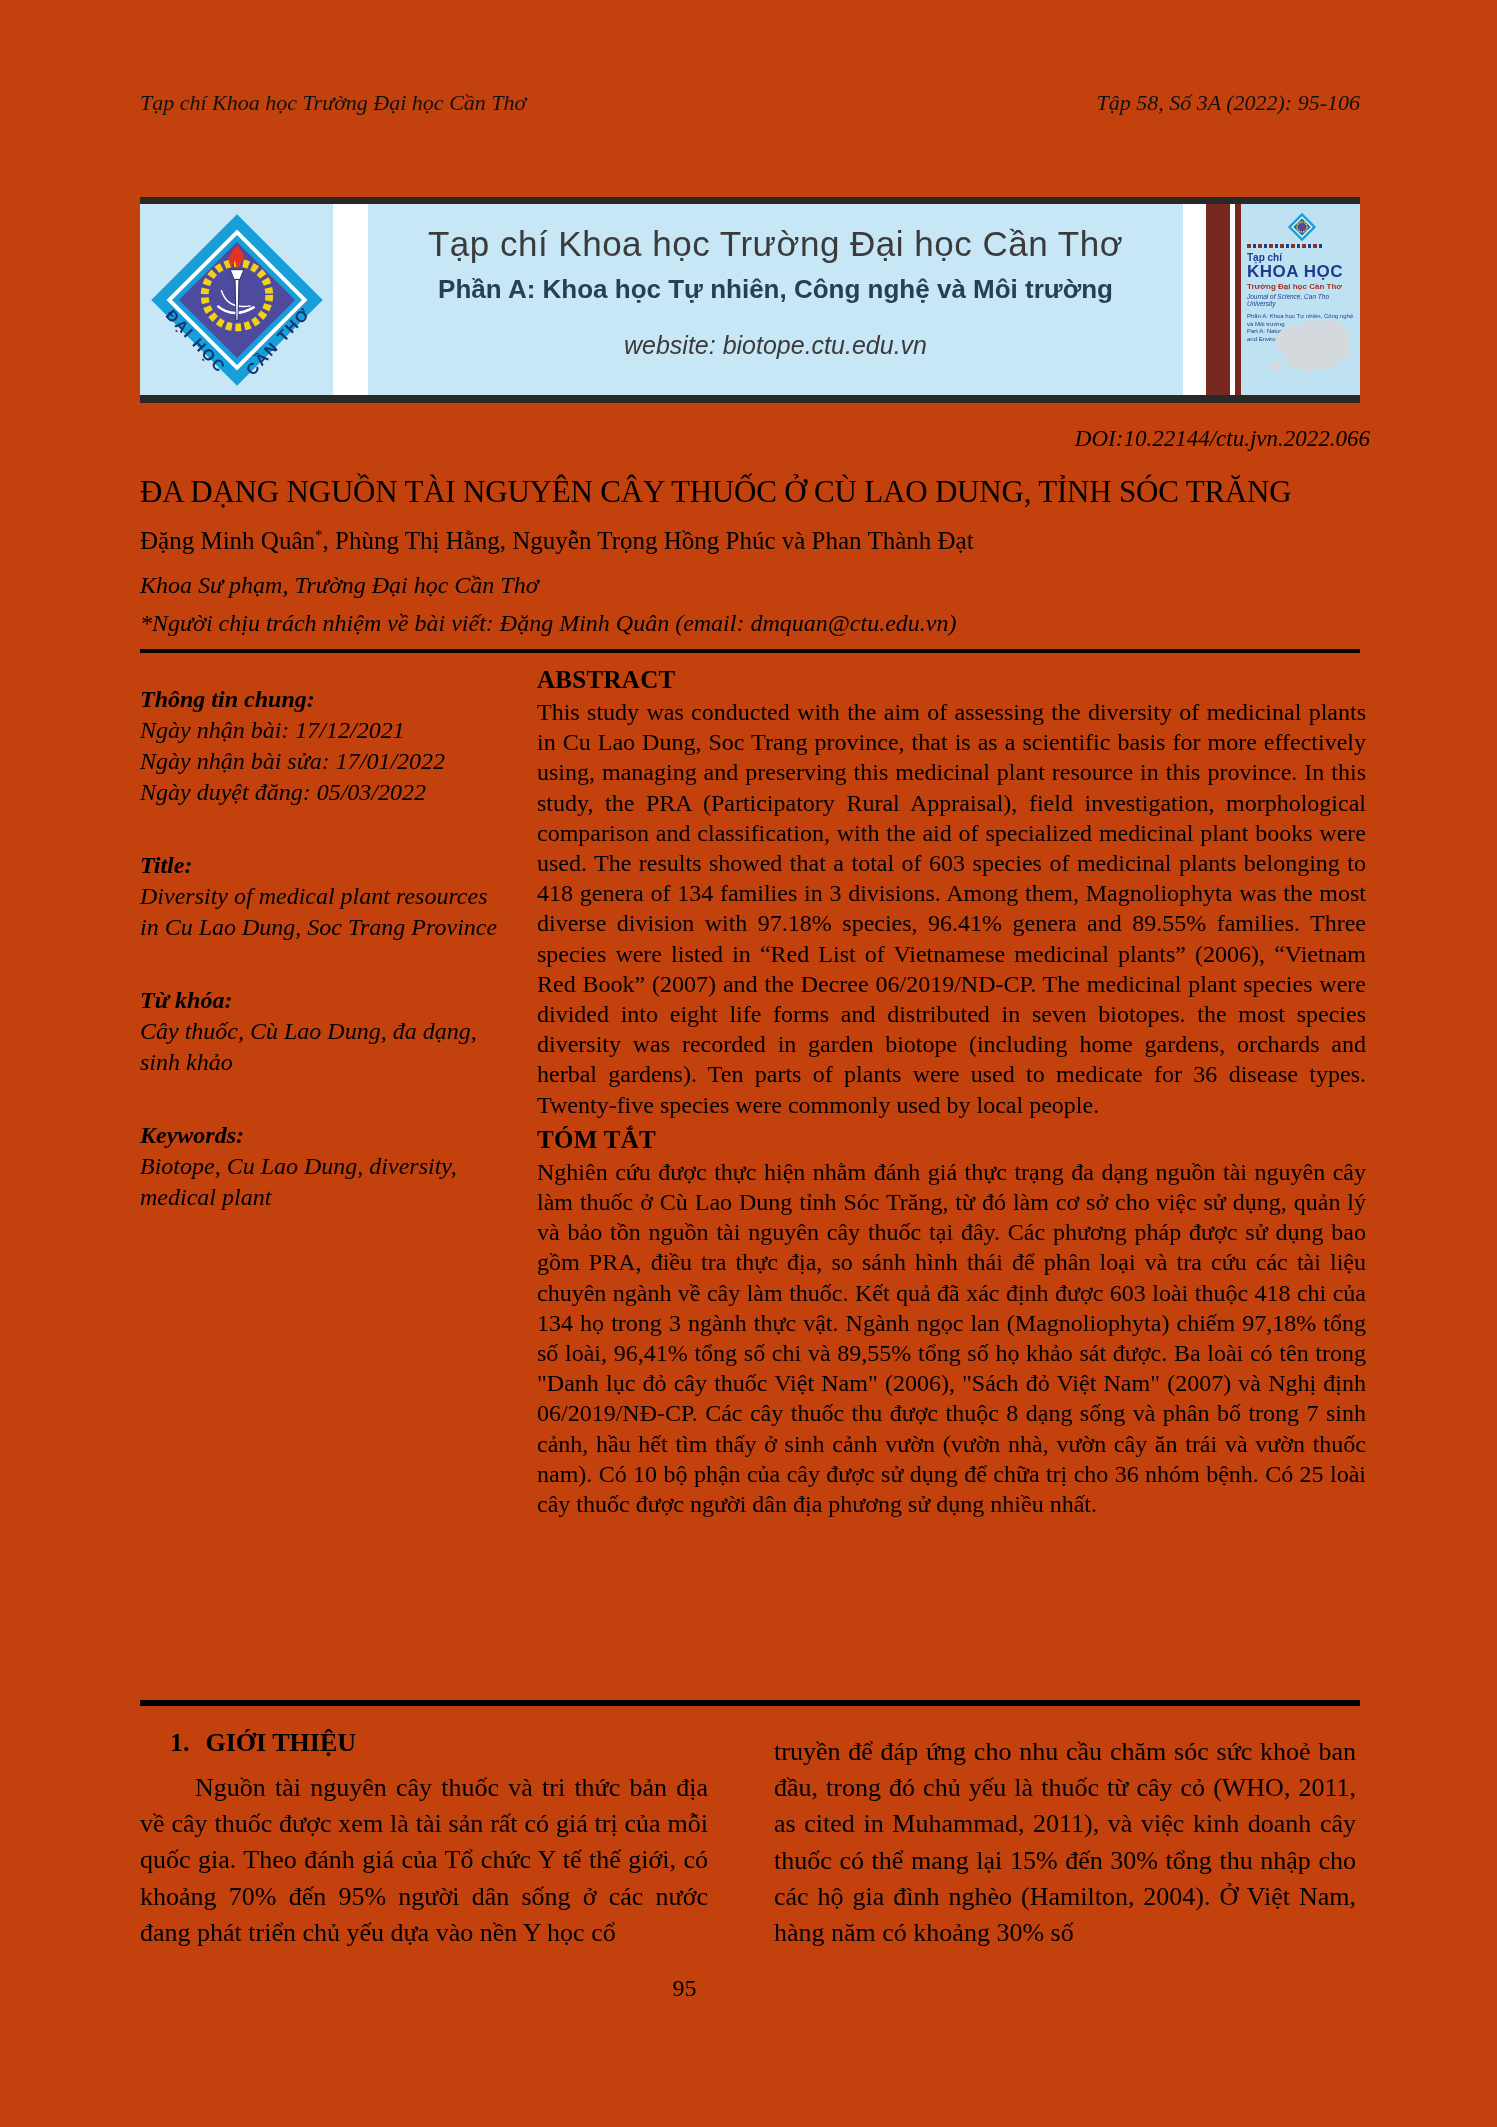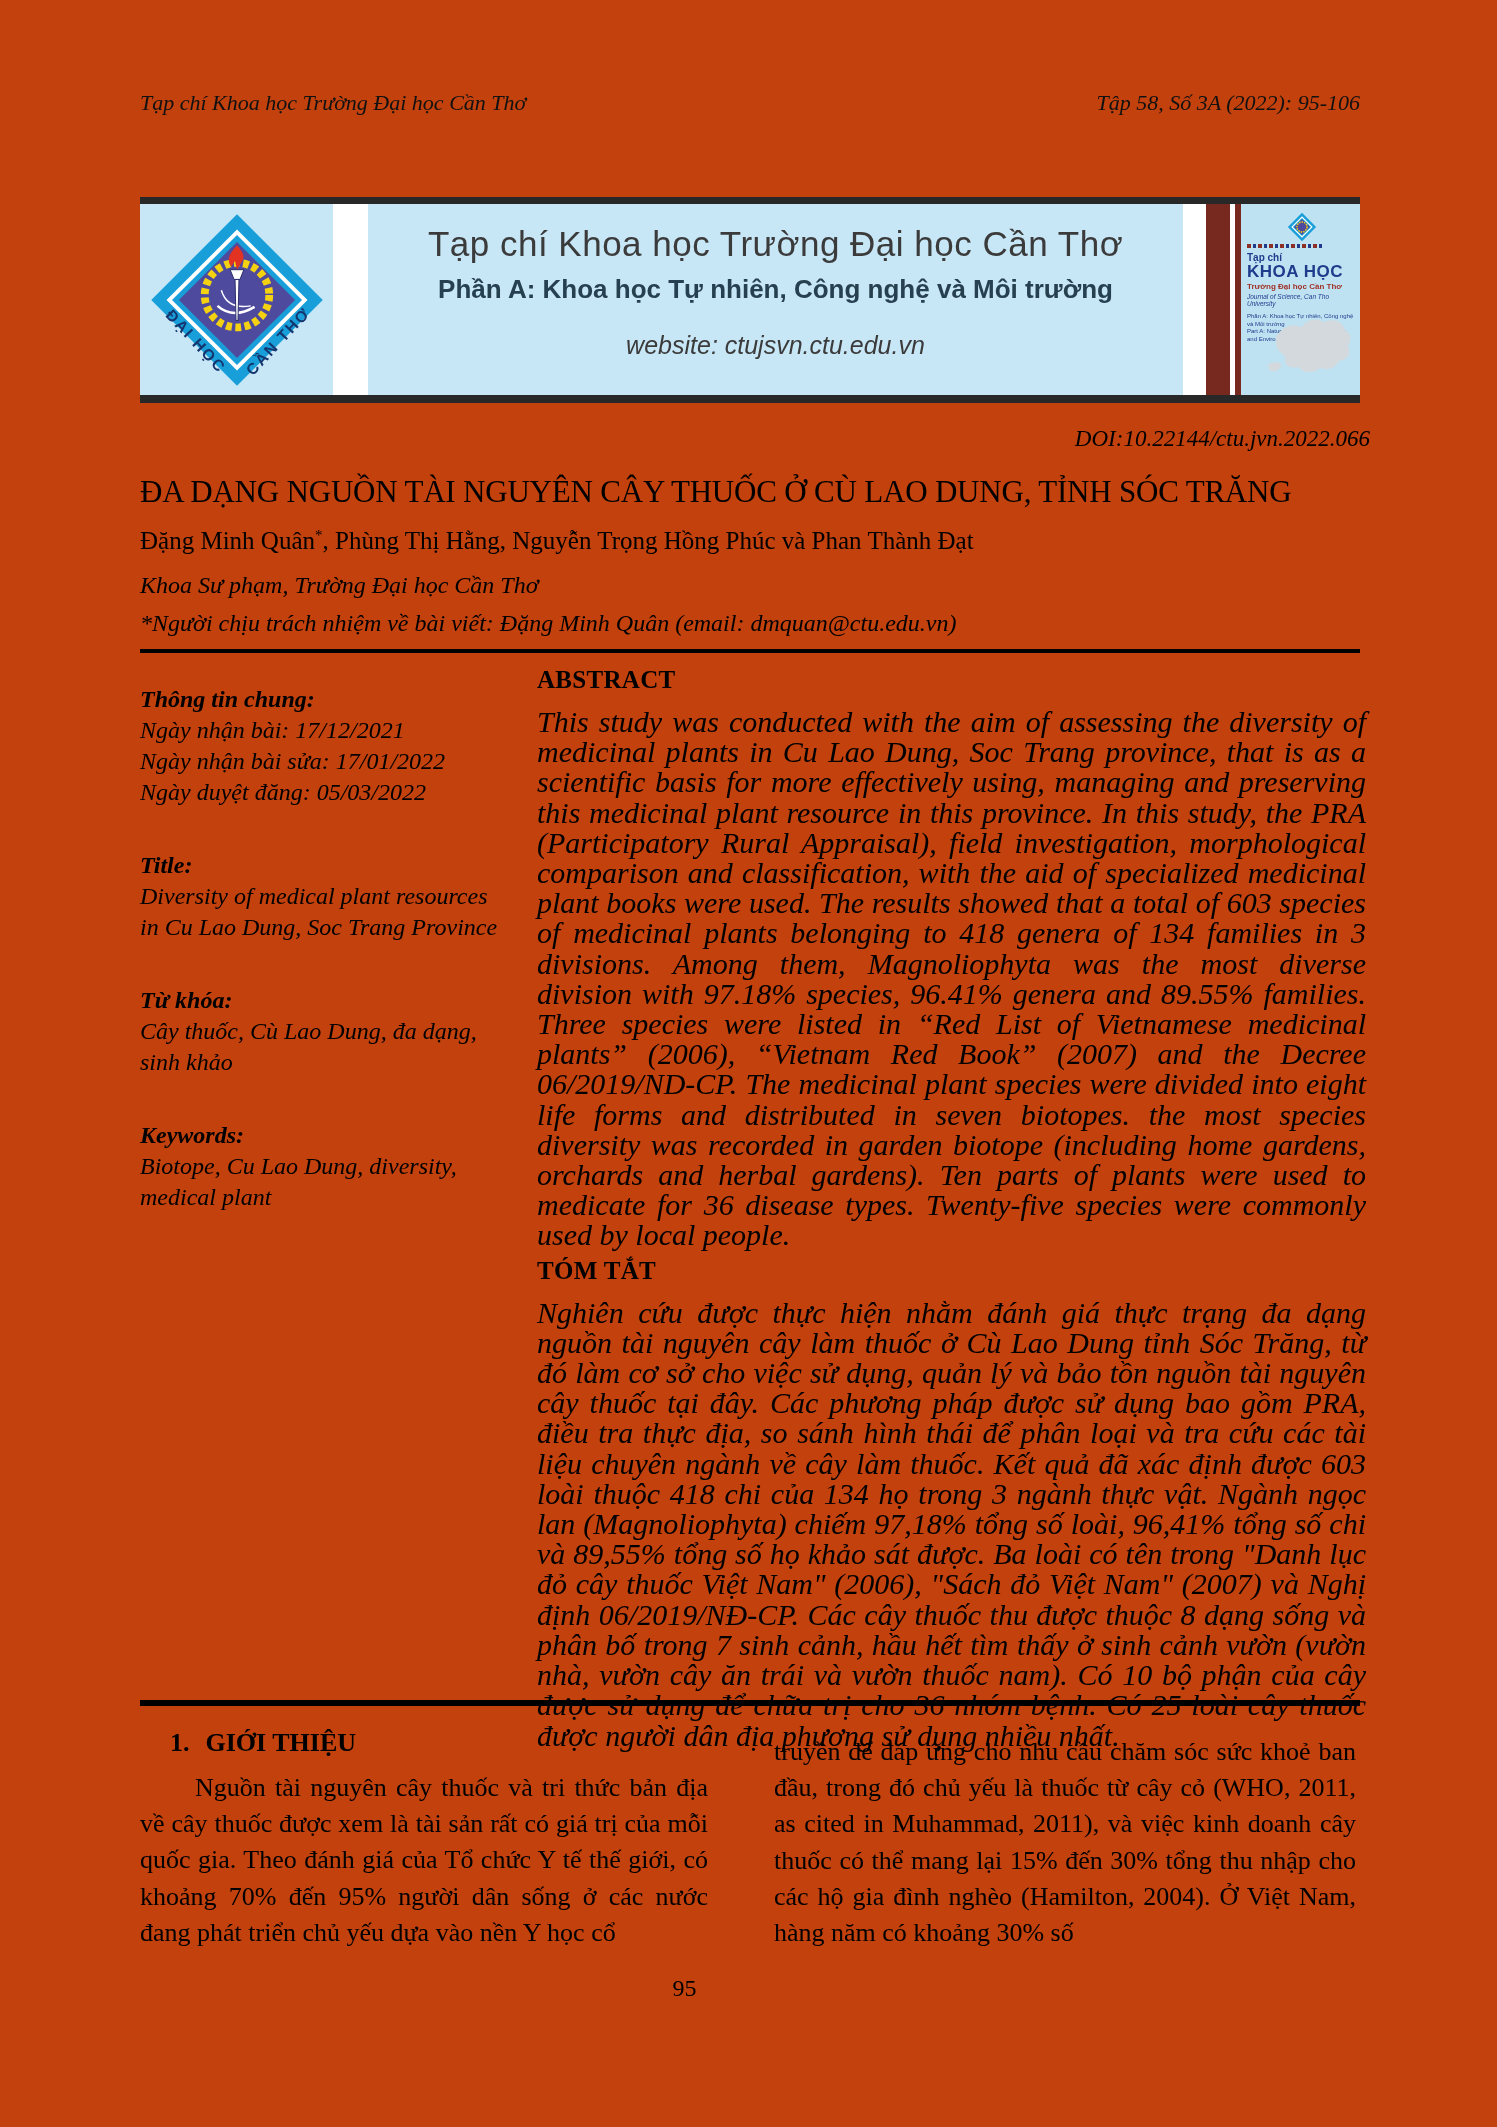--- a/index.html
+++ b/index.html
@@ -60,21 +60,21 @@
   .rule1{ position:absolute; top:649px; left:140px; right:137px; height:4px; background:#000; }
   
   .info-grid{ position:absolute; top:666px; left:140px; right:131px; display:grid;
     grid-template-columns:397px 1fr; }
   .meta-col{ padding-top:18px; font-style:italic; font-size:24px; line-height:31px; width:360px; }
   .meta-heading{ font-weight:bold; font-style:italic; }
   .meta-block{ margin-bottom:0; }
   .meta-gap{ height:42px; }
   .abstract-col{ }
   .abs-heading{ font-size:25px; font-weight:bold; letter-spacing:.3px; }
-  .abs-text{ font-style:italic; font-size:30px; line-height:30.2px; text-align:justify; margin-top:13px; }
+  .abs-text{ font-size:24px; line-height:30.2px; text-align:justify; margin-top:3px; }
   .tomtat-heading{ font-size:25px; font-weight:bold; margin-top:6px; letter-spacing:.3px; }
   
   .rule2{ position:absolute; top:1700px; left:140px; right:137px; height:6px; background:#000; }
   .columns{ position:absolute; top:1724px; left:140px; right:137px; display:grid;
     grid-template-columns:568px 582px; column-gap:66px; }
   .sec-heading{ font-size:26px; font-weight:bold; margin:4px 0 12px 30px; }
   .sec-heading .sec-num{ margin-right:16px; }
   .body-par{ font-size:26px; line-height:36.2px; text-align:justify; }
   .body-par.indent{ text-indent:55px; }
   .col-right .body-par{ margin-top:10px; }
@@ -106,21 +106,21 @@
         <path d="M88 69 h4 l-1 42 h-2 z" fill="#ffffff" stroke="#2b2b6b" stroke-width="1"></path>
         <path d="M90 34 c-8 9 -11 14 -6 22 l4 -6 l2 9 l5 -8 c4 -6 0 -11 -5 -17 z" fill="#e23222"></path>
         <text x="44" y="136" transform="rotate(47 44 136)" text-anchor="middle" font-family="Liberation Sans, sans-serif" font-size="16" font-weight="bold" fill="#15356e" letter-spacing="2">ĐẠI HỌC</text>
         <text x="136" y="136" transform="rotate(-47 136 136)" text-anchor="middle" font-family="Liberation Sans, sans-serif" font-size="16" font-weight="bold" fill="#15356e" letter-spacing="2">CẦN THƠ</text>
       </svg>
     </div>
     <div class="banner-vgap"></div>
     <div class="banner-center">
       <div class="banner-title">Tạp chí Khoa học Trường Đại học Cần Thơ</div>
       <div class="banner-subtitle">Phần A: Khoa học Tự nhiên, Công nghệ và Môi trường</div>
-      <div class="banner-website">website: ctujsvn.ctu.edu.vn</div>
+      <div class="banner-website">website: biotope.ctu.edu.vn</div>
     </div>
     <div class="banner-vgap small"></div>
     <div class="cover">
       <div class="cover-strip-white"></div>
       <div class="cover-strip-red"></div>
       <div class="cover-strip-white2"></div>
       <div class="cover-strip-red2"></div>
       <div class="cover-main">
         <svg class="cover-minilogo" width="30" height="30" viewBox="0 0 30 30">
           <g transform="rotate(45 15 15)">

